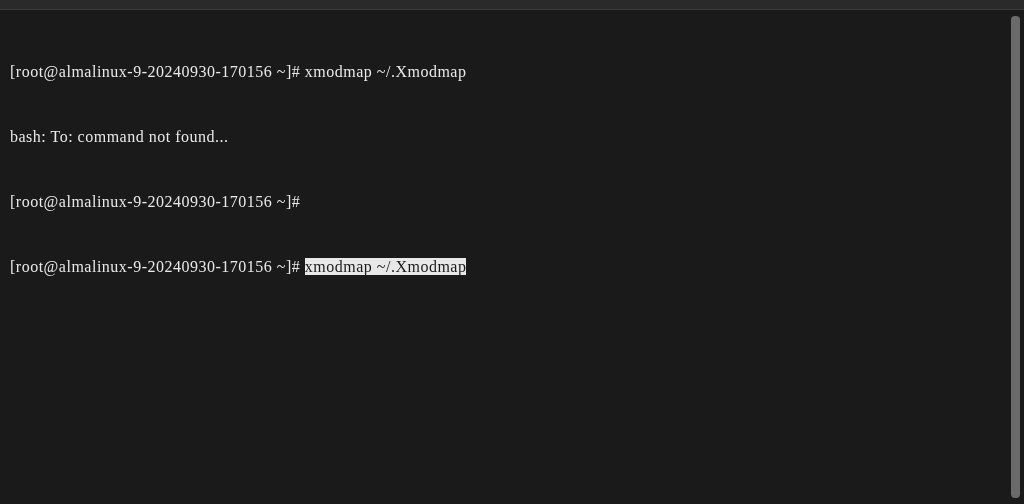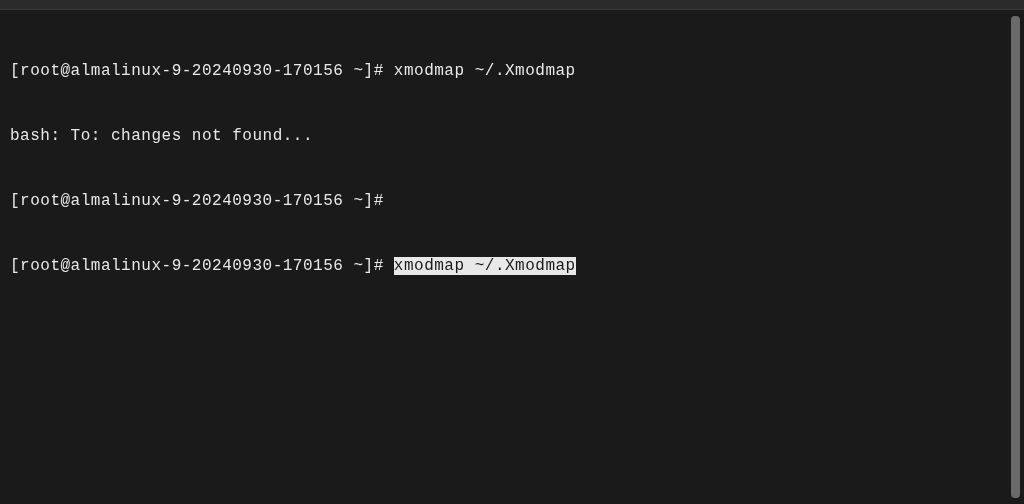--- a/index.html
+++ b/index.html
@@ -31,20 +31,21 @@
     }
     .terminal {
       flex: 1;
       padding: 8px 6px 4px 10px;
       color: #e8e8e8;
       white-space: pre-wrap;
       word-break: break-all;
       line-height: 1.35;
       letter-spacing: 0.5px;
       overflow-y: auto;
+      font-family: Liberation Serif, serif;
     }
     .scrollbar {
       width: 9px;
       background: #2a2a2a;
       position: relative;
       margin: 6px 4px 6px 0;
       border-radius: 4px;
     }
     .scroll-thumb {
       position: absolute;
@@ -64,20 +65,20 @@
     }
   </style>
 </head>
 <body>
 
 <div class="titlebar"></div>
 
 <div class="terminal-wrapper">
   <div class="terminal">
     <span class="line"><span>[root@almalinux-9-20240930-170156 ~]# </span><span>xmodmap ~/.Xmodmap</span></span>
-    <span class="line">bash: To: changes not found...</span>
+    <span class="line">bash: To: command not found...</span>
     <span class="line"><span>[root@almalinux-9-20240930-170156 ~]# </span><span></span></span>
     <span class="line"><span>[root@almalinux-9-20240930-170156 ~]# </span><span class="selected">xmodmap ~/.Xmodmap</span></span>
   </div>
   <div class="scrollbar">
     <div class="scroll-thumb"></div>
   </div>
 </div>
 
 </body></html>

